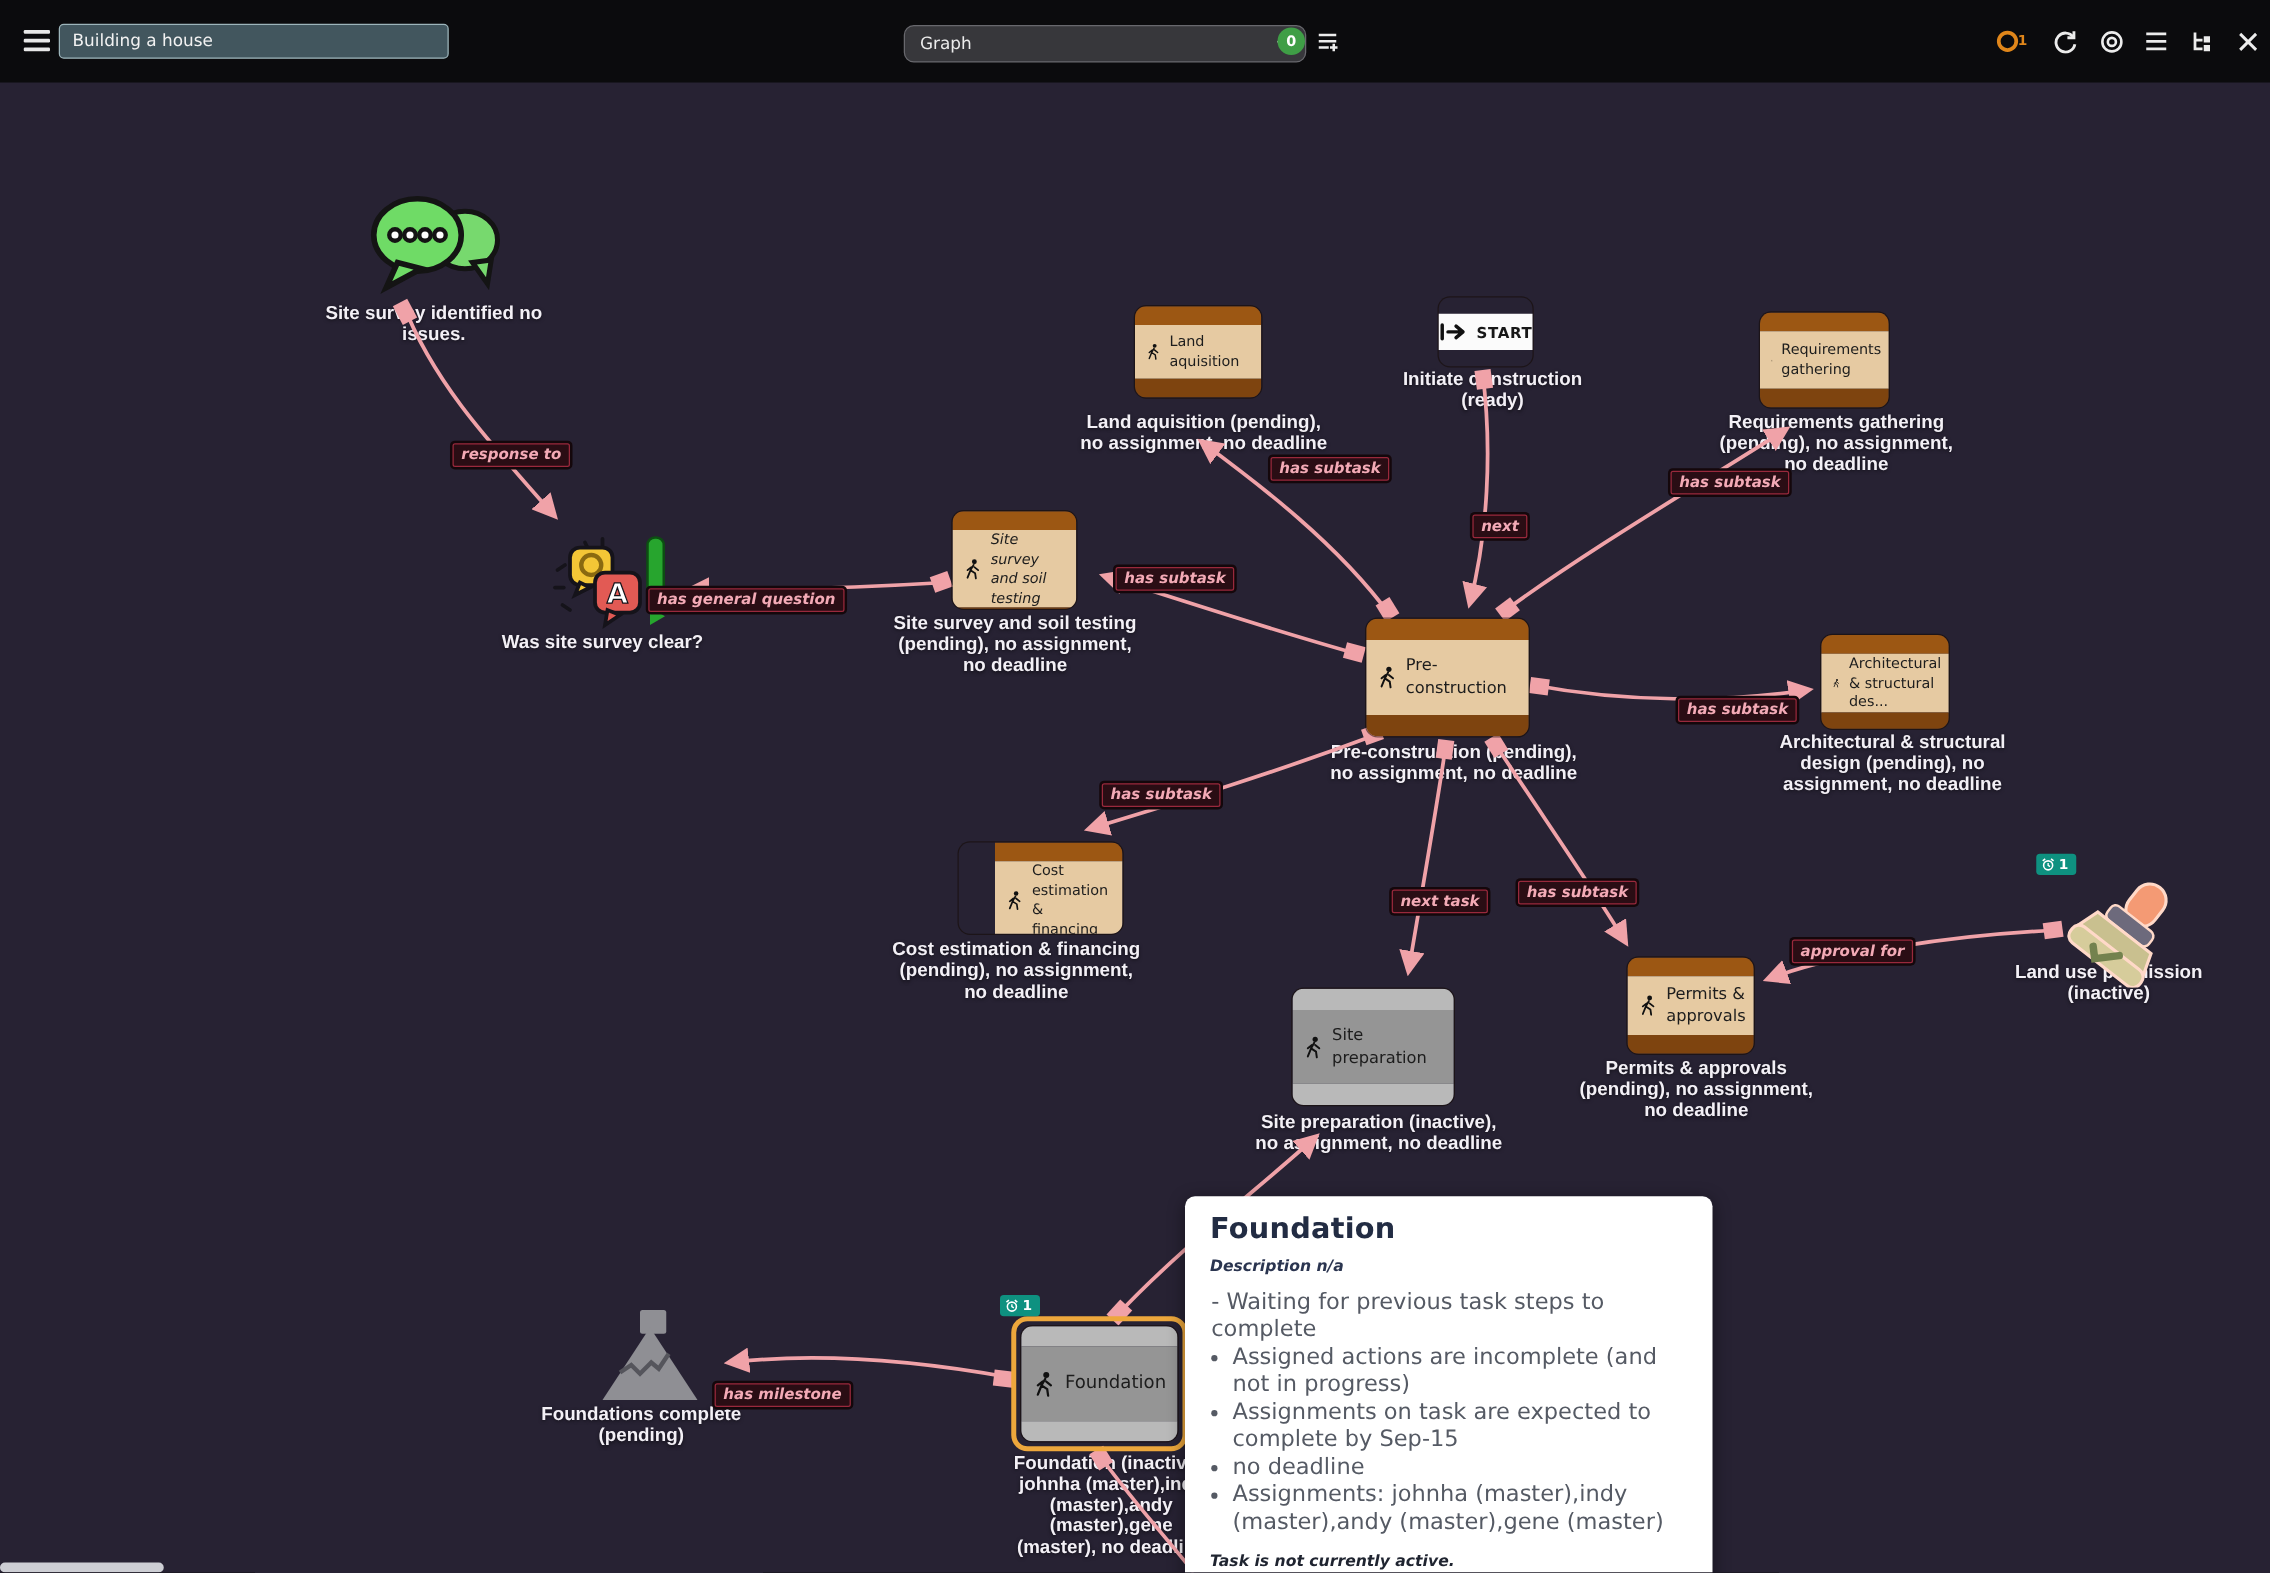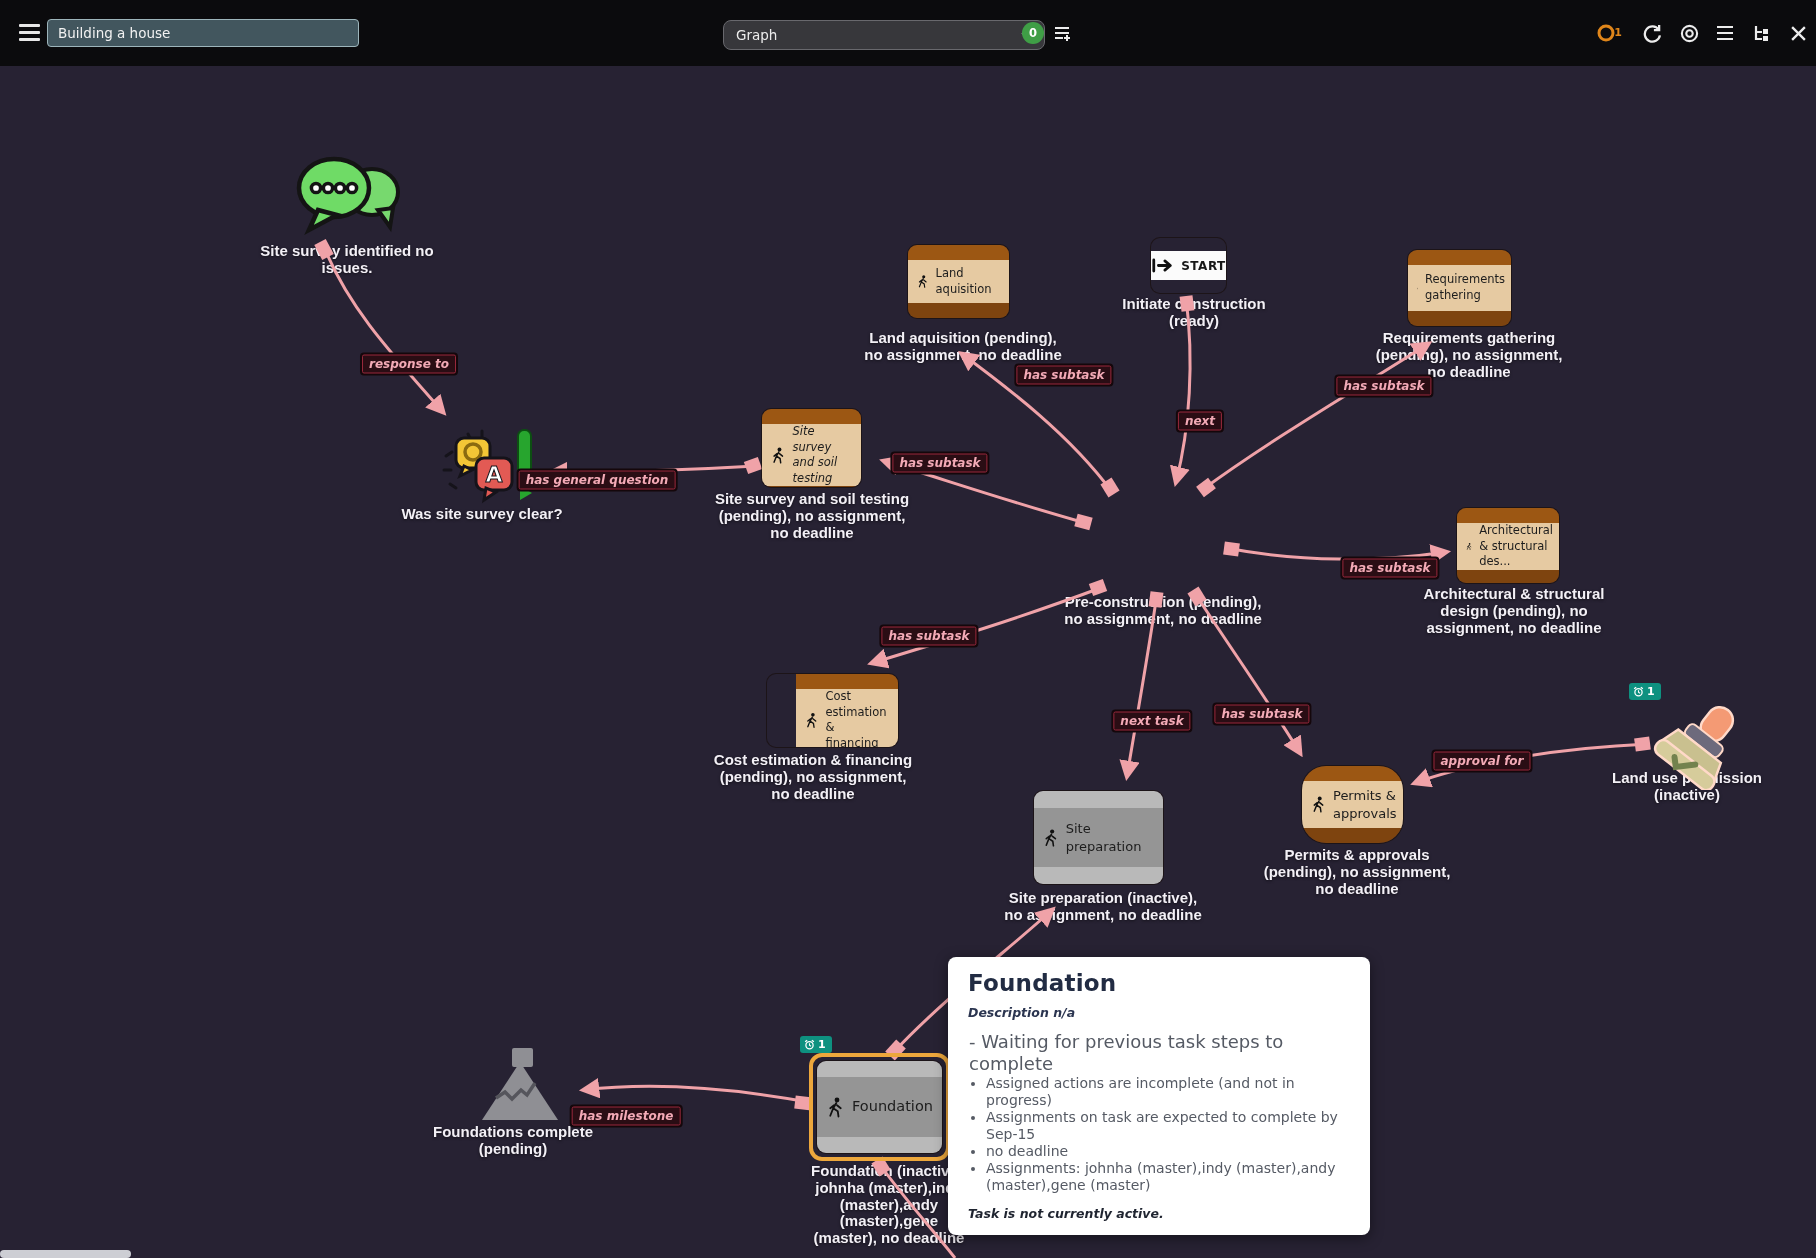--- a/index.html
+++ b/index.html
@@ -43,21 +43,21 @@
   .sel-ring{position:absolute;border:4px solid #eda73c;border-radius:13px;z-index:5;pointer-events:none;}
   .fx-badge{position:absolute;background:#0e9180;border-radius:3px;color:#fff;display:flex;
        align-items:center;gap:3px;font-size:11px;font-weight:600;padding:2px 6px 2px 4px;z-index:7;}
   
   .tooltip{position:absolute;left:948px;top:957px;width:422px;min-height:186px;background:#fff;
        border-radius:8px;box-shadow:0 3px 14px rgba(0,0,0,.45);z-index:10;padding:13px 20px 14px 20px;
        box-sizing:border-box;color:#555a64;font-family:"DejaVu Sans",sans-serif;}
   .tooltip h1{margin:0 0 9px 0;font-size:23px;color:#222c43;letter-spacing:.2px;}
   .tt-desc{font-size:12.5px;font-weight:bold;font-style:italic;color:#2b3550;margin-bottom:11px;}
   .tt-dash{font-size:18px;line-height:1.22;margin-left:1px;}
-  .tooltip ul{margin:0 0 0 6px;padding-left:12px;font-size:14px;line-height:1.22;}
+  .tooltip ul{margin:0 0 0 6px;padding-left:12px;font-size:18px;line-height:1.22;}
   .tooltip ul li{margin:0;}
   .tt-footer{font-size:12.5px;font-weight:bold;font-style:italic;color:#1f2430;margin-top:12px;}
   
   .icon-abs{position:absolute;z-index:4;}
   #edges{position:absolute;left:0;top:0;z-index:3;pointer-events:none;}
   .hscroll{position:absolute;left:0;bottom:0;width:131px;height:8px;background:#cdced4;
        border-radius:4px;z-index:25;cursor:pointer;}
 </style>
 </head>
 <body>
@@ -229,20 +229,31 @@
           <circle cx="14" cy="4" r="3.2" fill="#111"></circle>
           <path d="M13 8 L9 15 L5 25 M9 15 L15 19 L16 26 M10 11 L5 15 M14 11 L19 15" stroke="#111" stroke-width="2.4" fill="none" stroke-linecap="round"></path>
         </svg>
       <span class="nlabel">Site survey
 and soil
 testing</span>
       </div>
     <div class="bar bottom"></div>
   </div>
 
+  <div class="tasknode tan" style="left:1093px;top:495px;width:130px;height:94px;">
+    <div class="bar top" style="height:17px"></div>
+    <div class="body">
+        <svg width="18" height="20" viewBox="0 0 24 28">
+          <circle cx="14" cy="4" r="3.2" fill="#111"></circle>
+          <path d="M13 8 L9 15 L5 25 M9 15 L15 19 L16 26 M10 11 L5 15 M14 11 L19 15" stroke="#111" stroke-width="2.4" fill="none" stroke-linecap="round"></path>
+        </svg>
+      <span class="nlabel big">Pre-construction</span>
+      </div>
+    <div class="bar bottom" style="height:17px"></div>
+  </div>
 
   <div class="tasknode tan" style="left:1457px;top:508px;width:102px;height:75px;">
     <div class="bar top"></div>
     <div class="body">
         <svg width="15" height="17" viewBox="0 0 24 28">
           <circle cx="14" cy="4" r="3.2" fill="#111"></circle>
           <path d="M13 8 L9 15 L5 25 M9 15 L15 19 L16 26 M10 11 L5 15 M14 11 L19 15" stroke="#111" stroke-width="2.4" fill="none" stroke-linecap="round"></path>
         </svg>
       <span class="nlabel">Architectural
 &amp; structural
@@ -270,21 +281,21 @@
     <div class="body">
         <svg width="18" height="20" viewBox="0 0 24 28">
           <circle cx="14" cy="4" r="3.2" fill="#111"></circle>
           <path d="M13 8 L9 15 L5 25 M9 15 L15 19 L16 26 M10 11 L5 15 M14 11 L19 15" stroke="#111" stroke-width="2.4" fill="none" stroke-linecap="round"></path>
         </svg>
       <span class="nlabel big">Site preparation</span>
       </div>
     <div class="bar bottom" style="height:17px"></div>
   </div>
 
-  <div class="tasknode tan" style="left:1302px;top:766px;width:101px;height:77px;border-radius:24px;">
+  <div class="tasknode tan" style="left:1302px;top:766px;width:101px;height:77px;">
     <div class="bar top"></div>
     <div class="body">
         <svg width="15" height="17" viewBox="0 0 24 28">
           <circle cx="14" cy="4" r="3.2" fill="#111"></circle>
           <path d="M13 8 L9 15 L5 25 M9 15 L15 19 L16 26 M10 11 L5 15 M14 11 L19 15" stroke="#111" stroke-width="2.4" fill="none" stroke-linecap="round"></path>
         </svg>
       <span class="nlabel" style="font-size:13px">Permits &amp;
 approvals</span>
       </div>
     <div class="bar bottom"></div>

